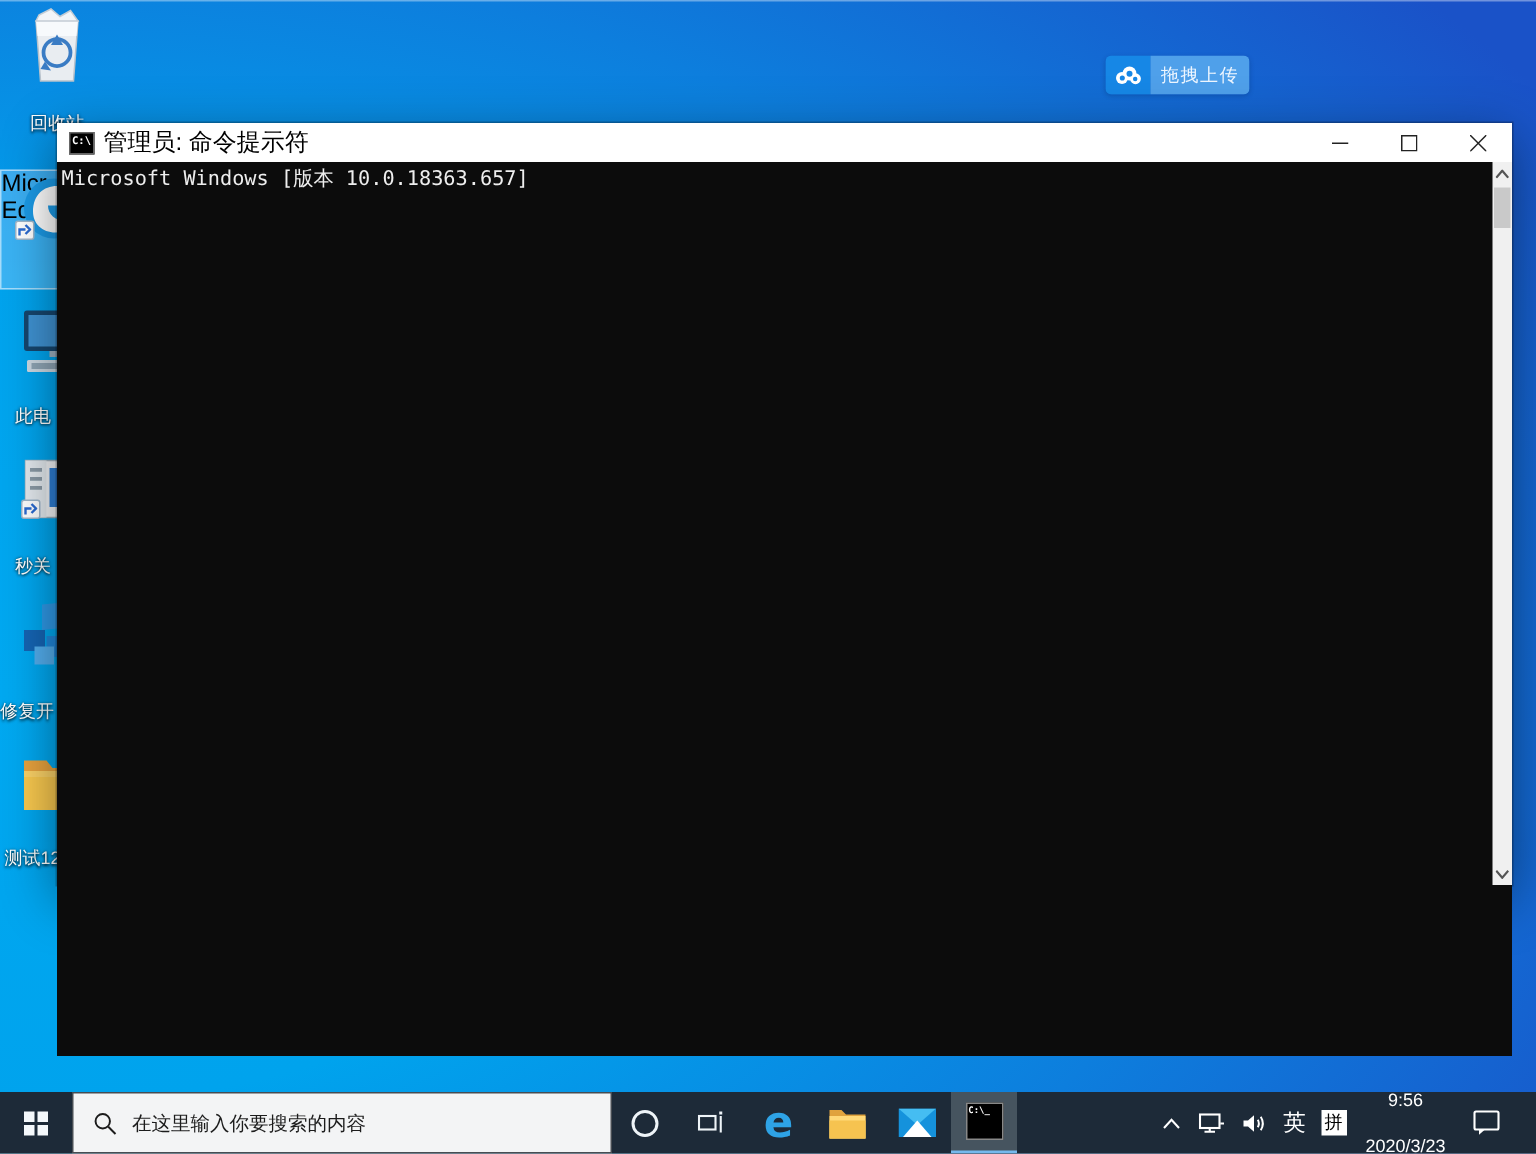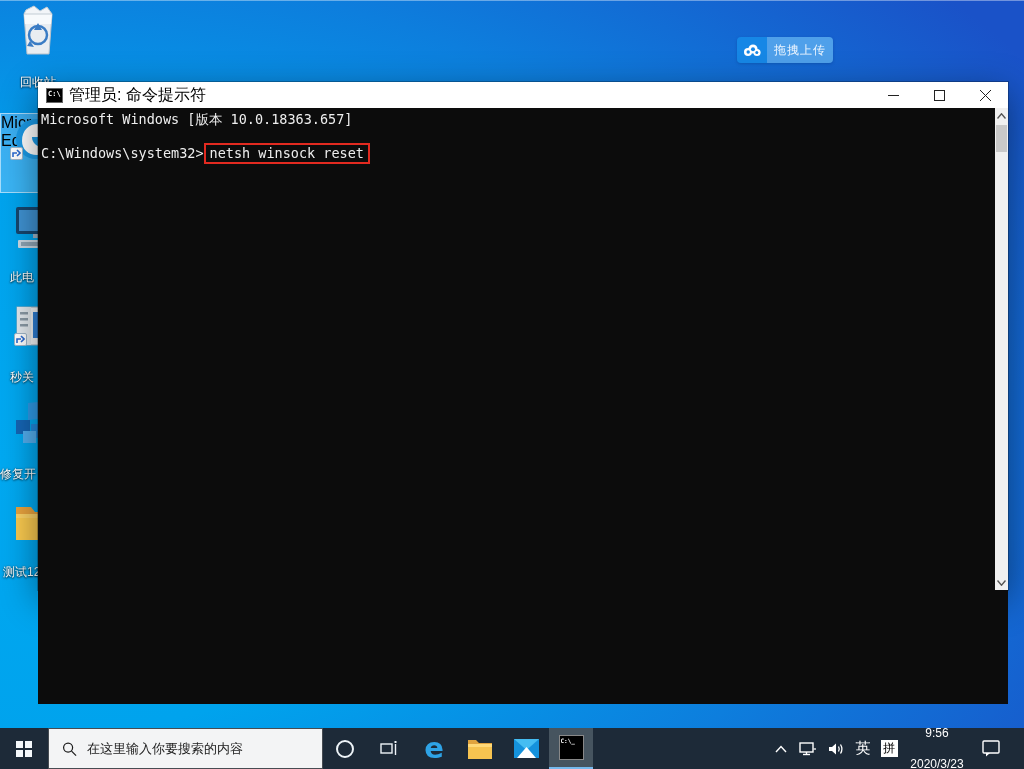--- a/index.html
+++ b/index.html
@@ -60,21 +60,21 @@
   .vs-spacer { flex:1; }
 
   
   .taskbar { position:absolute; left:0; bottom:0; width:1024px; height:41px;
     background:#1d2a38; z-index:20; display:flex; align-items:center; }
   .tb-btn { height:41px; display:flex; align-items:center; justify-content:center; flex:none; }
   .start-btn { width:48px; }
   .win-logo { display:grid; grid-template-columns:7px 7px; grid-template-rows:7px 7px; gap:2px; }
   .win-logo span { background:#f4f8fb; }
 
-  .search-box { width:275px; height:41px; background:#f3f4f5; border:1px solid #474c52;
+  .search-box { width:360px; height:41px; background:#f3f4f5; border:1px solid #474c52;
     display:flex; align-items:center; flex:none; }
   .search-box input { border:0; outline:0; background:transparent; font-size:13px;
     color:#1c1c1c; width:250px; font-family:"Liberation Sans",sans-serif; }
   .search-box input::placeholder { color:#1c1c1c; opacity:1; }
   .search-glyph { margin:0 10px 0 13px; }
 
   .cortana-btn { width:44px; }
   .cortana-ring { width:18px; height:18px; border:2px solid #eef4f8; border-radius:50%; }
   .taskview-btn { width:44px; }
   .app-btn { width:46px; }
@@ -210,22 +210,20 @@
             <line x1="0" y1="0" x2="11" y2="11" stroke="#222" stroke-width="1"></line>
             <line x1="11" y1="0" x2="0" y2="11" stroke="#222" stroke-width="1"></line>
             </svg>
         </div>
       </div>
     </div>
 
     <div class="console">
       <div class="cline">Microsoft Windows [版本 10.0.18363.657]</div>
       <div class="cline">&nbsp;</div>
-      <div class="cline"><span>C:\Windows\system32&gt;</span><span class="cmd-annotation"><span>netsh winsock reset</span></span>
-      </div>
 
       <div class="vscroll">
         <div class="vs-arrow">
           <svg width="9" height="6" viewBox="0 0 9 6">
             <polyline points="0.5,5.5 4.5,0.8 8.5,5.5" fill="none" stroke="#555" stroke-width="1.4"></polyline>
             </svg>
         </div>
         <div class="vs-thumb"></div>
         <div class="vs-spacer"></div>
         <div class="vs-arrow">

